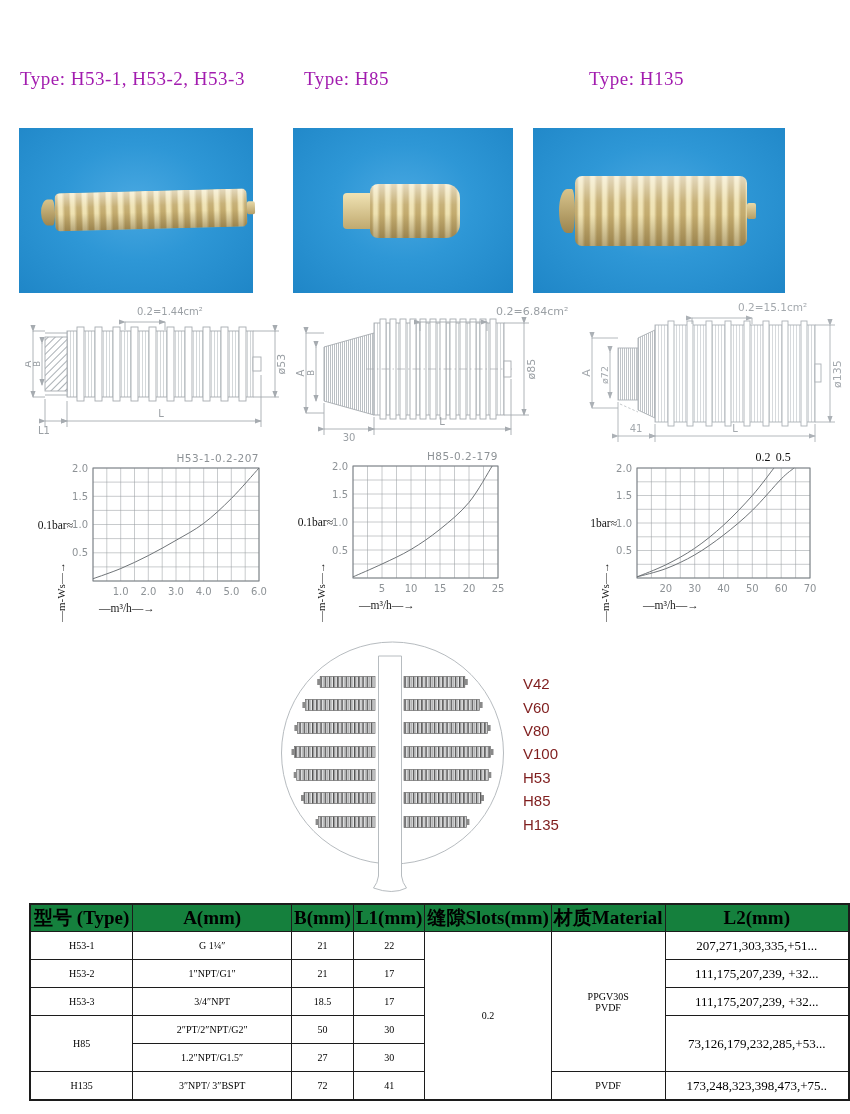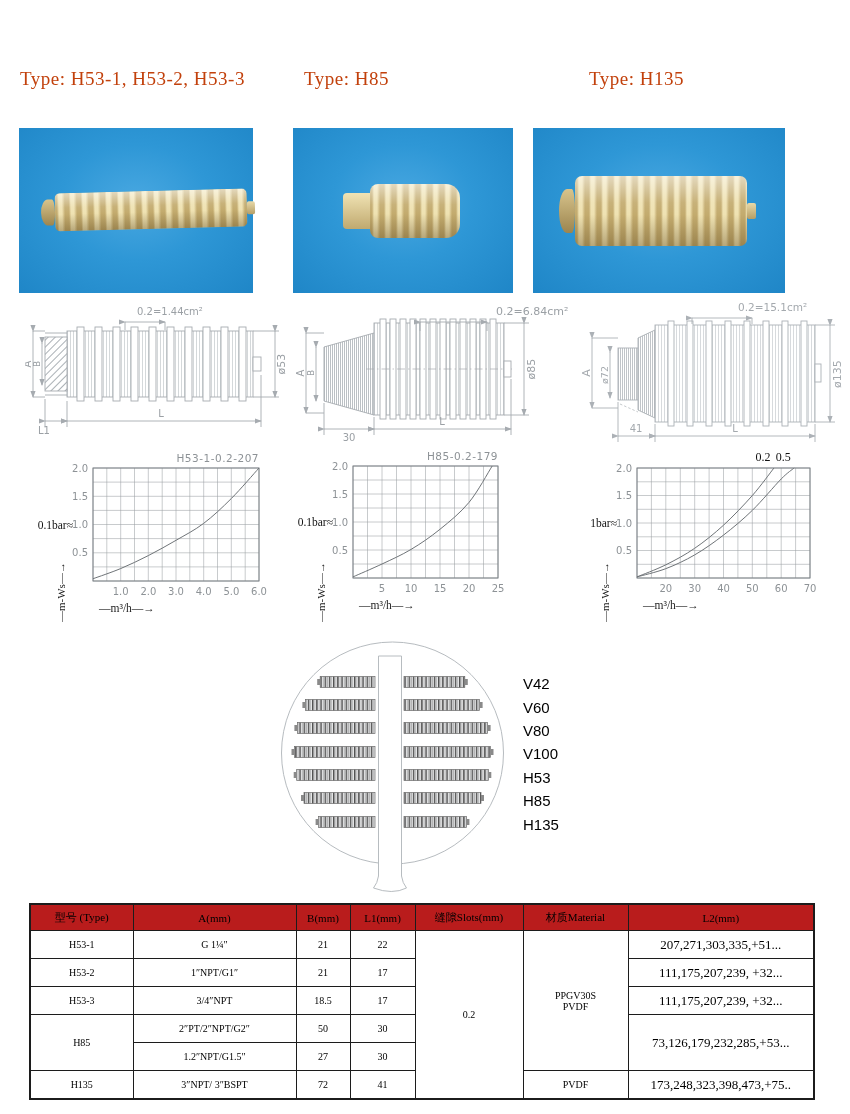--- a/index.html
+++ b/index.html
@@ -1,46 +1,46 @@
 <!DOCTYPE html>
 <html><head>
 <meta charset="utf-8">
 <style>
   html,body{margin:0;padding:0;background:#fff;}
   #page{position:relative;width:850px;height:1114px;background:#ffffff;overflow:hidden;
         font-family:"Liberation Serif",serif;}
   .abs{position:absolute;}
   
-  .sec-title{position:absolute;top:68px;font-size:19px;color:#c2410c;letter-spacing:.5px;
+  .sec-title{position:absolute;top:68px;font-size:19px;color:#a21caf;letter-spacing:.5px;
              font-family:"Liberation Serif",serif;}
   
   .photo{position:absolute;top:128px;height:165px;
          background:radial-gradient(ellipse at 50% 45%, #49a8e1 0%, #2e97d6 45%, #1f86c7 100%);}
   .prod{position:absolute;display:flex;align-items:center;}
   .cap{background:linear-gradient(180deg,#d8c48c,#9c854f);border-radius:50% 20% 20% 50%/50%;}
   .ribbed{border-radius:5px;
     background:
       linear-gradient(180deg,rgba(255,255,255,.55) 0%,rgba(255,255,255,.08) 38%,rgba(0,0,0,0) 55%,rgba(92,70,28,.38) 100%),
       repeating-linear-gradient(90deg,#c3ab6e 0 2px,#efe2b2 4px 7px,#c3ab6e 10px 12px),
       #e6d8a5;}
   .stub{background:linear-gradient(180deg,#e8d9a8,#b59e66);border-radius:2px;}
   .neck{background:linear-gradient(180deg,#f0e3b4,#c0a96f);border-radius:4px 0 0 4px;}
   
   .chart{position:absolute;}
   .drawing{position:absolute;}
   
   .plate-label{height:23.4px;display:flex;align-items:center;font-family:"Liberation Sans",sans-serif;
-               font-size:15px;color:#000000;}
+               font-size:15px;color:#7f1d1d;}
   
   #spec-table{position:absolute;left:29px;top:903px;border-collapse:collapse;table-layout:fixed;
               font-family:"Liberation Serif",serif;color:#000;}
   #spec-table td,#spec-table th{border:1px solid #1c1c1c;text-align:center;vertical-align:middle;
               padding:0 2px;overflow:hidden;white-space:nowrap;}
   #spec-table{border:2px solid #1c1c1c;}
-  #spec-table th{background:#b91c1c;font-weight:normal;font-size:11px;height:25px;}
+  #spec-table th{background:#15803d;font-weight:bold;font-size:19px;height:25px;}
   #spec-table td{font-size:10px;height:27px;}
   #spec-table td.l2{font-size:13px;}
 </style>
 </head>
 <body>
 
 <div id="page">
 
   <div class="sec-title" style="left:20px;">Type: H53-1, H53-2, H53-3</div>
   <div class="sec-title" style="left:293px;margin-left:11px;">Type: H85</div>

